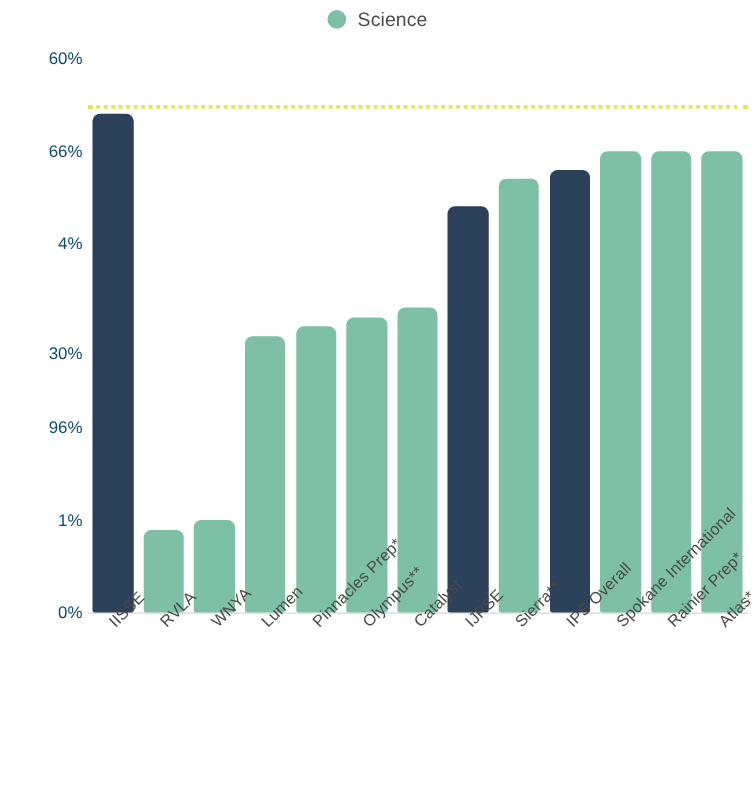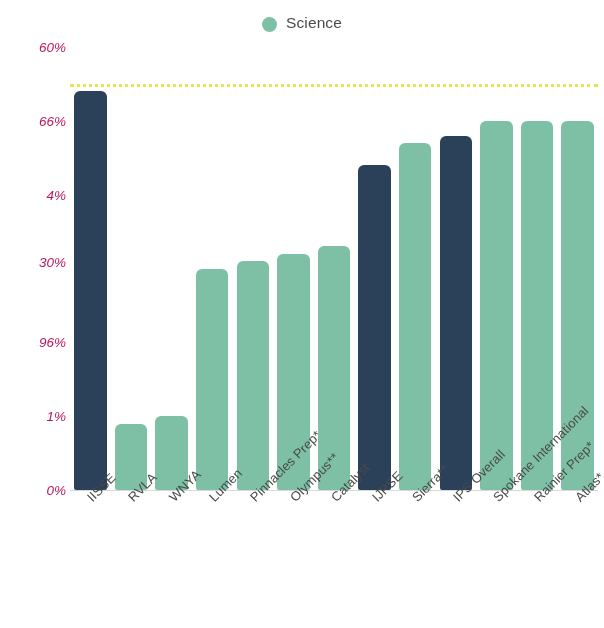--- a/index.html
+++ b/index.html
@@ -22,21 +22,21 @@
   }
 
   
   .legend {
     position: absolute;
     top: 8px;
     left: 0;
     width: 604px;
     display: flex;
     justify-content: center;
-    align-items: flex-end;
+    align-items: flex-start;
     gap: 9px;
     height: 24px;
   }
   .legend-swatch {
     width: 15px;
     height: 15px;
     border-radius: 50%;
     display: inline-block;
   }
   .legend-label {
@@ -54,24 +54,23 @@
     width: 604px;
     height: 628px;
   }
 
   .ytick {
     position: absolute;
     left: 14px;
     width: 52px;
     text-align: right;
     font-size: 13.5px;
-    color: #be185d;
+    color: #0c4a6e;
     transform: translateY(-50%);
     white-space: nowrap;
-    font-style: italic;
   }
 
   .axis-line {
     position: absolute;
     left: 70px;
     top: 490px;
     width: 528px;
     height: 1px;
     background: #d8d8d8;
   }
@@ -126,21 +125,21 @@
   <div class="legend">
     <span class="legend-swatch" style="background: rgb(126, 192, 166);"></span>
     <span class="legend-label">Science</span>
   </div>
 
   <div class="plot">
     <div id="yticks">
         <div class="ytick" style="top: 490px;">0%</div>
         <div class="ytick" style="top: 416.167px;">1%</div>
         <div class="ytick" style="top: 342.333px;">96%</div>
-        <div class="ytick" style="top: 262px;">30%</div>
+        <div class="ytick" style="top: 283px;">30%</div>
         <div class="ytick" style="top: 194.667px;">4%</div>
         <div class="ytick" style="top: 120.833px;">66%</div>
         <div class="ytick" style="top: 47px;">60%</div>
       </div>
     <div id="threshold" class="threshold-line" style="top: 83.9167px; border-top-color: rgb(226, 232, 78);"></div>
     <div class="axis-line"></div>
     <div class="bars" id="bars">
         <div class="bar" title="IISSE: 54%" style="left: 4.06154px; width: 32.4923px; height: 398.7px; background: rgb(43, 64, 89);"></div>
         <div class="bar" title="RVLA: 9%" style="left: 44.6769px; width: 32.4923px; height: 66.45px; background: rgb(126, 192, 166);"></div>
         <div class="bar" title="WNYA: 10%" style="left: 85.2923px; width: 32.4923px; height: 73.8333px; background: rgb(126, 192, 166);"></div>

